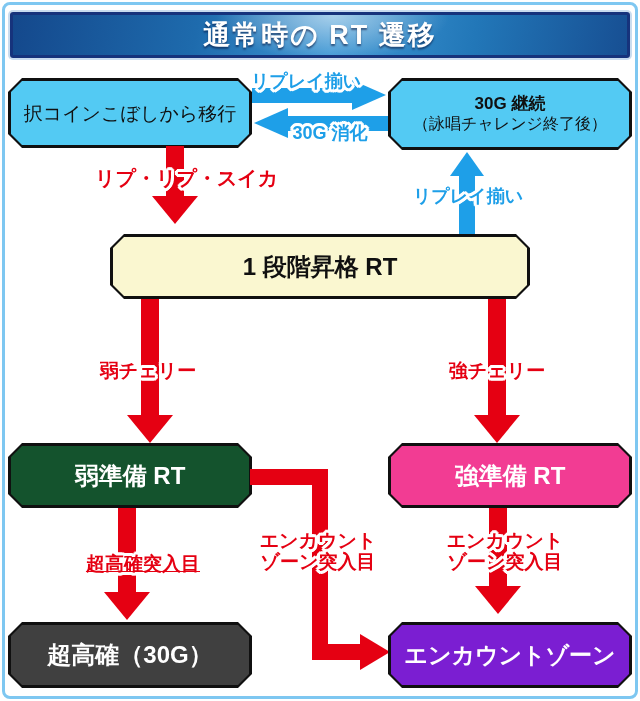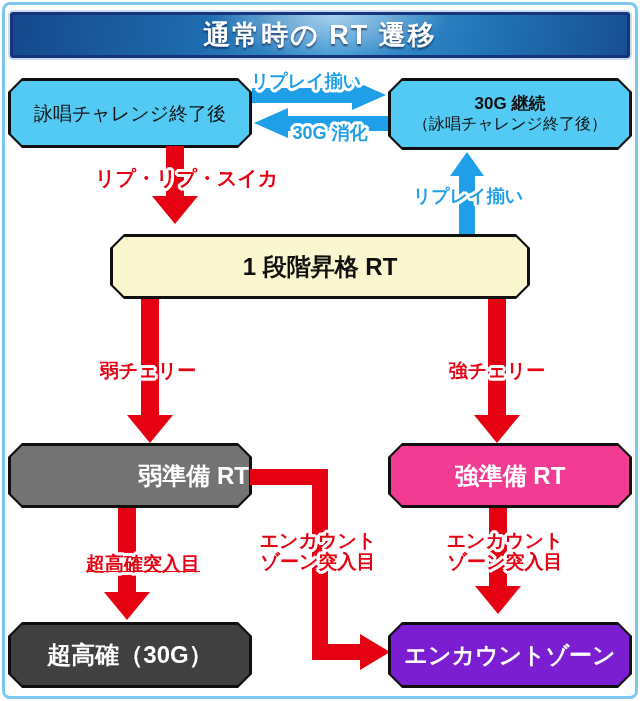--- a/index.html
+++ b/index.html
@@ -28,21 +28,21 @@
   }
   
   .octo{clip-path:polygon(14px 0,calc(100% - 14px) 0,100% 14px,100% calc(100% - 14px),calc(100% - 14px) 100%,14px 100%,0 calc(100% - 14px),0 14px);background:#101010;}
   .octo-in{
     position:absolute;inset:3px;
     clip-path:polygon(11px 0,calc(100% - 11px) 0,100% 11px,100% calc(100% - 11px),calc(100% - 11px) 100%,11px 100%,0 calc(100% - 11px),0 11px);
     display:flex;flex-direction:column;align-items:center;justify-content:center;text-align:center;
   }
   .cyan .octo-in{background:#53caf3;}
   .cream .octo-in{background:#faf7d0;}
-  .pinkL .octo-in{background:#737373;align-items:flex-end;}
+  .pinkL .octo-in{background:#14532d;}
   .pinkR .octo-in{background:#f23c93;}
   .purpleL .octo-in{background:#404040;}
   .purpleR .octo-in{background:#7b1ed2;}
   .b-title{font-weight:bold;font-size:23px;color:#101010;line-height:27px;}
   .b-sub{font-size:19px;color:#101010;line-height:23px;}
   .b-title-s{font-weight:bold;font-size:21px;color:#101010;line-height:23px;}
   .b-sub-s{font-weight:bold;font-size:17px;color:#101010;line-height:20px;}
   .b-sub-xs{font-size:16px;color:#101010;line-height:20px;}
   .b-white{font-weight:bold;font-size:24px;color:#ffffff;}
   .b-white-s{font-weight:bold;font-size:23px;color:#ffffff;}
@@ -73,21 +73,21 @@
 <body>
 
 <div class="abs frame"></div>
 
 <div class="abs header">
   <span>通常時の RT 遷移</span>
 </div>
 
 <div class="abs octo cyan" style="left:8px;top:78px;width:244px;height:70px;">
   <div class="octo-in">
-    <span class="b-sub">詠唱チャレンジ終了後</span>
+    <span class="b-sub">択コインこぼしから移行</span>
   </div>
 </div>
 
 <div class="abs octo cyan" style="left:388px;top:78px;width:244px;height:72px;">
   <div class="octo-in">
     <span class="b-sub-s">30G 継続</span>
     <span class="b-sub-xs">（詠唱チャレンジ終了後）</span>
   </div>
 </div>
 

